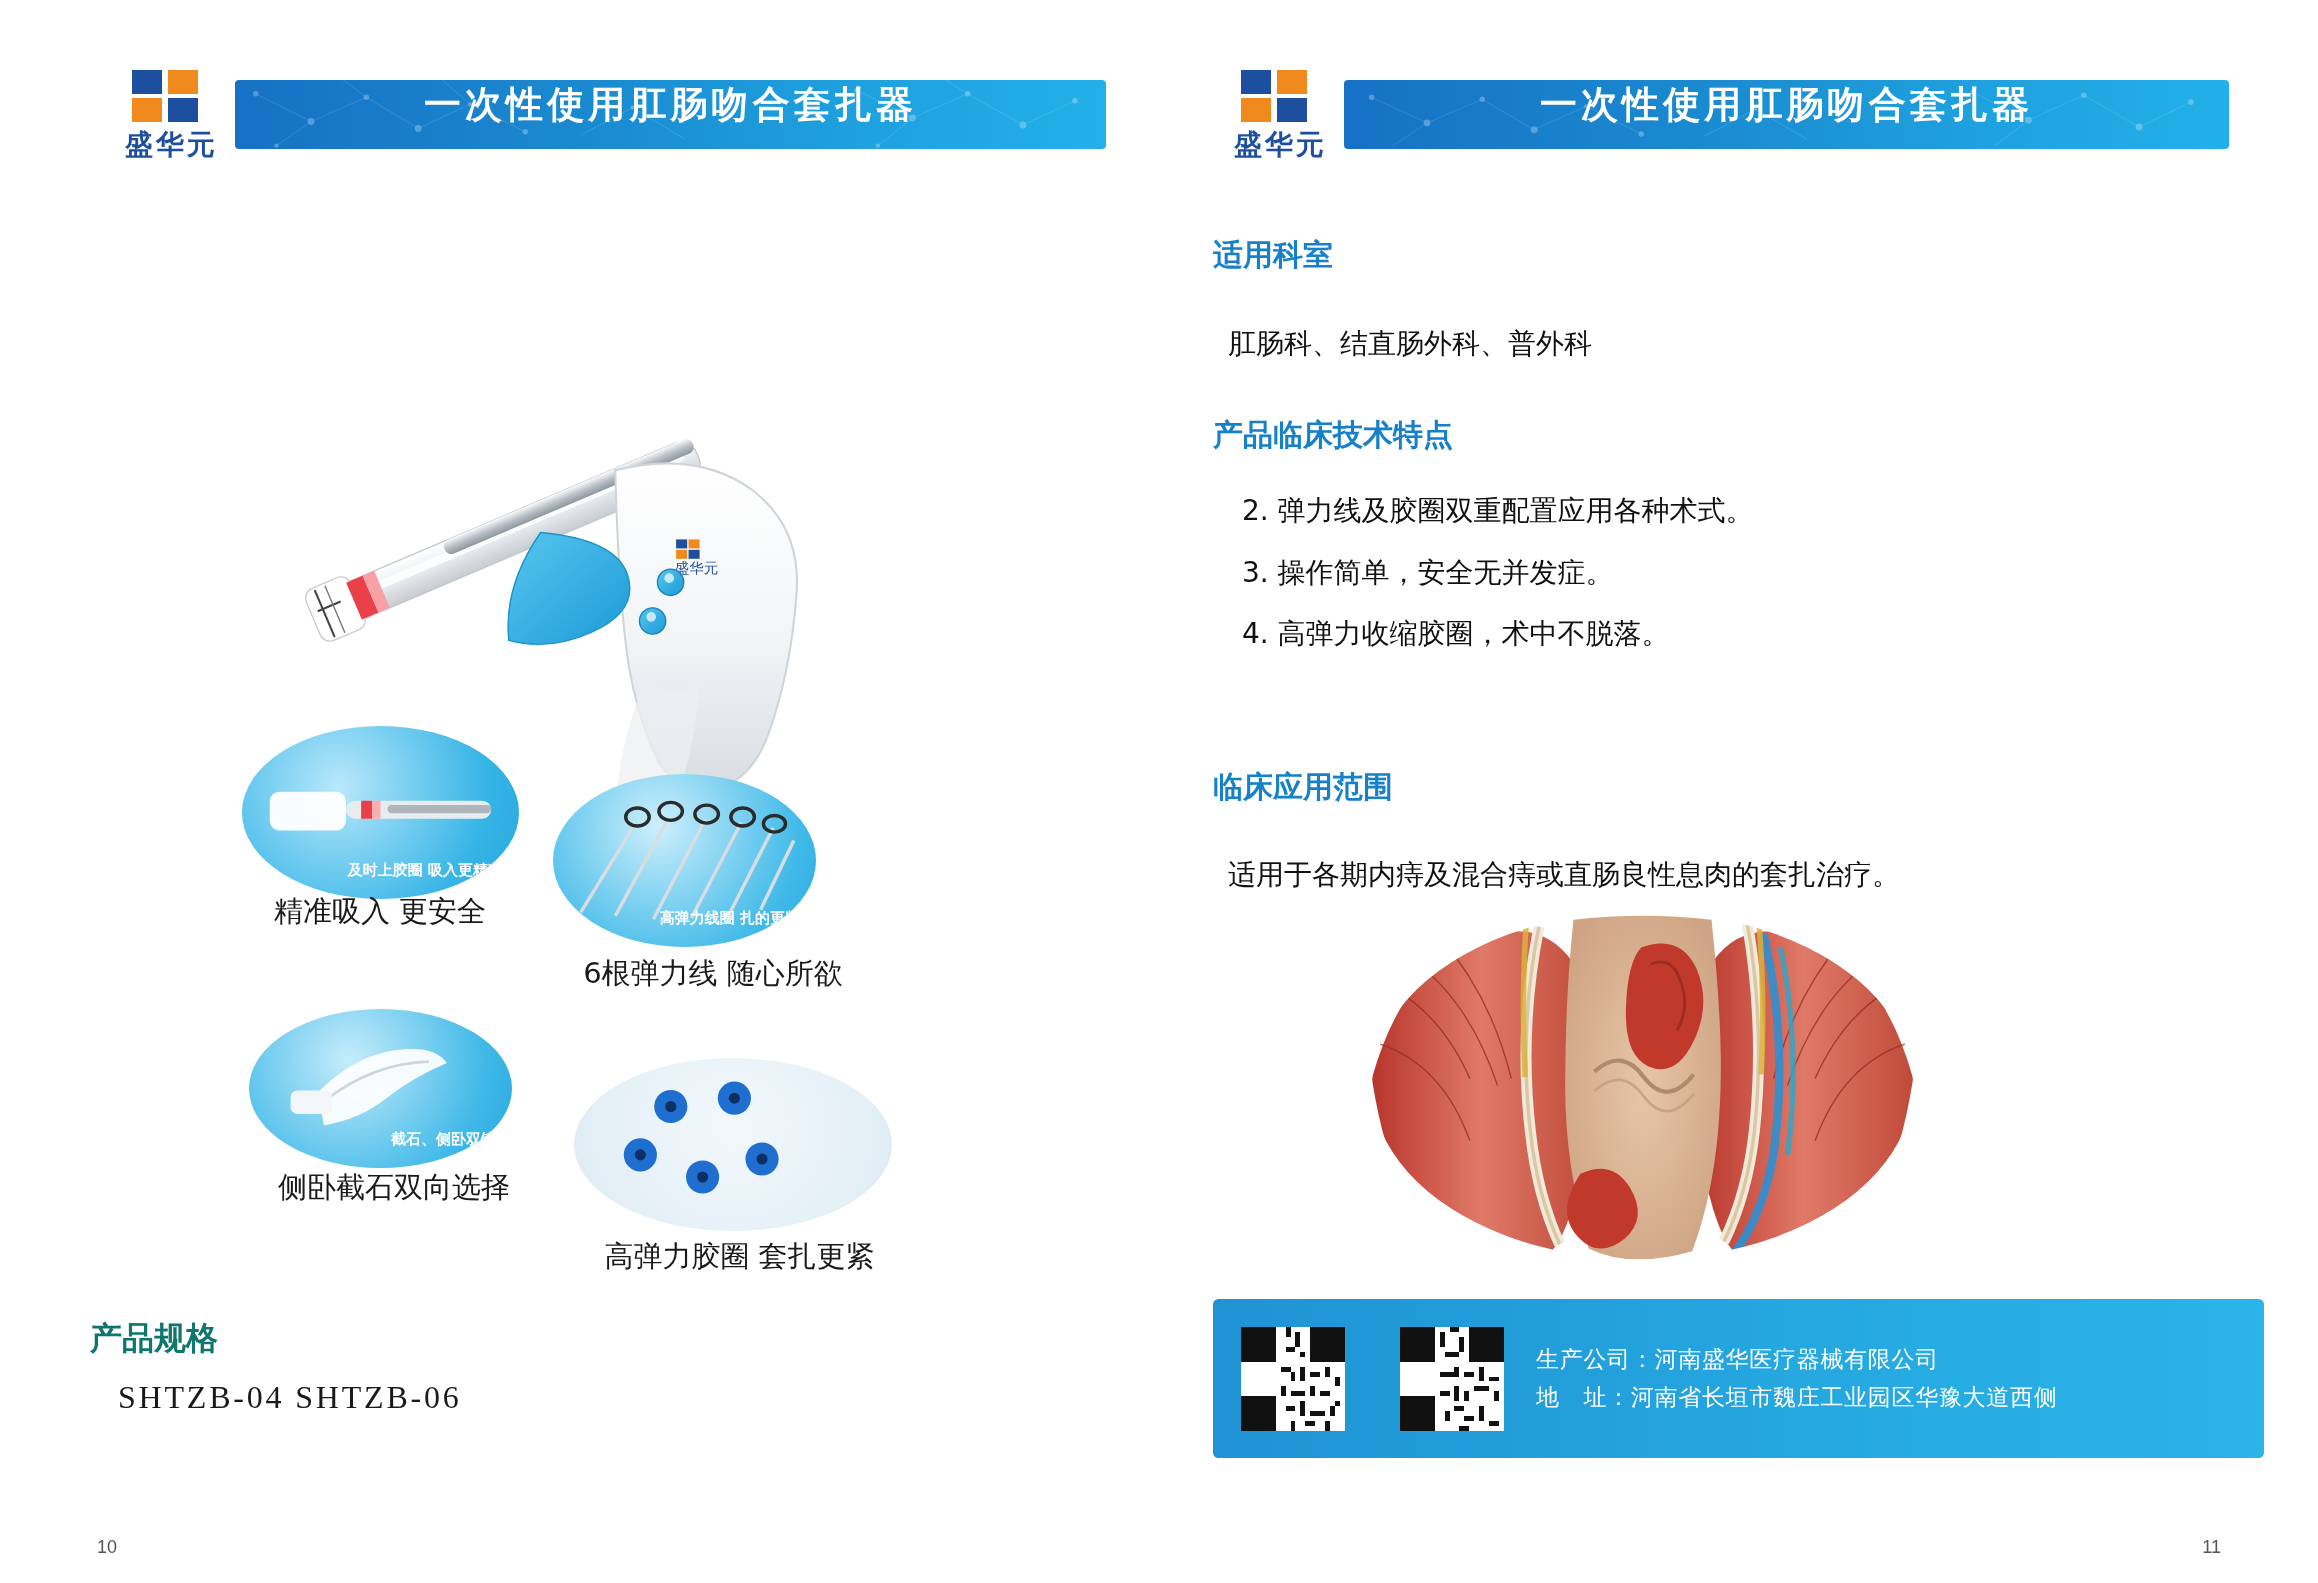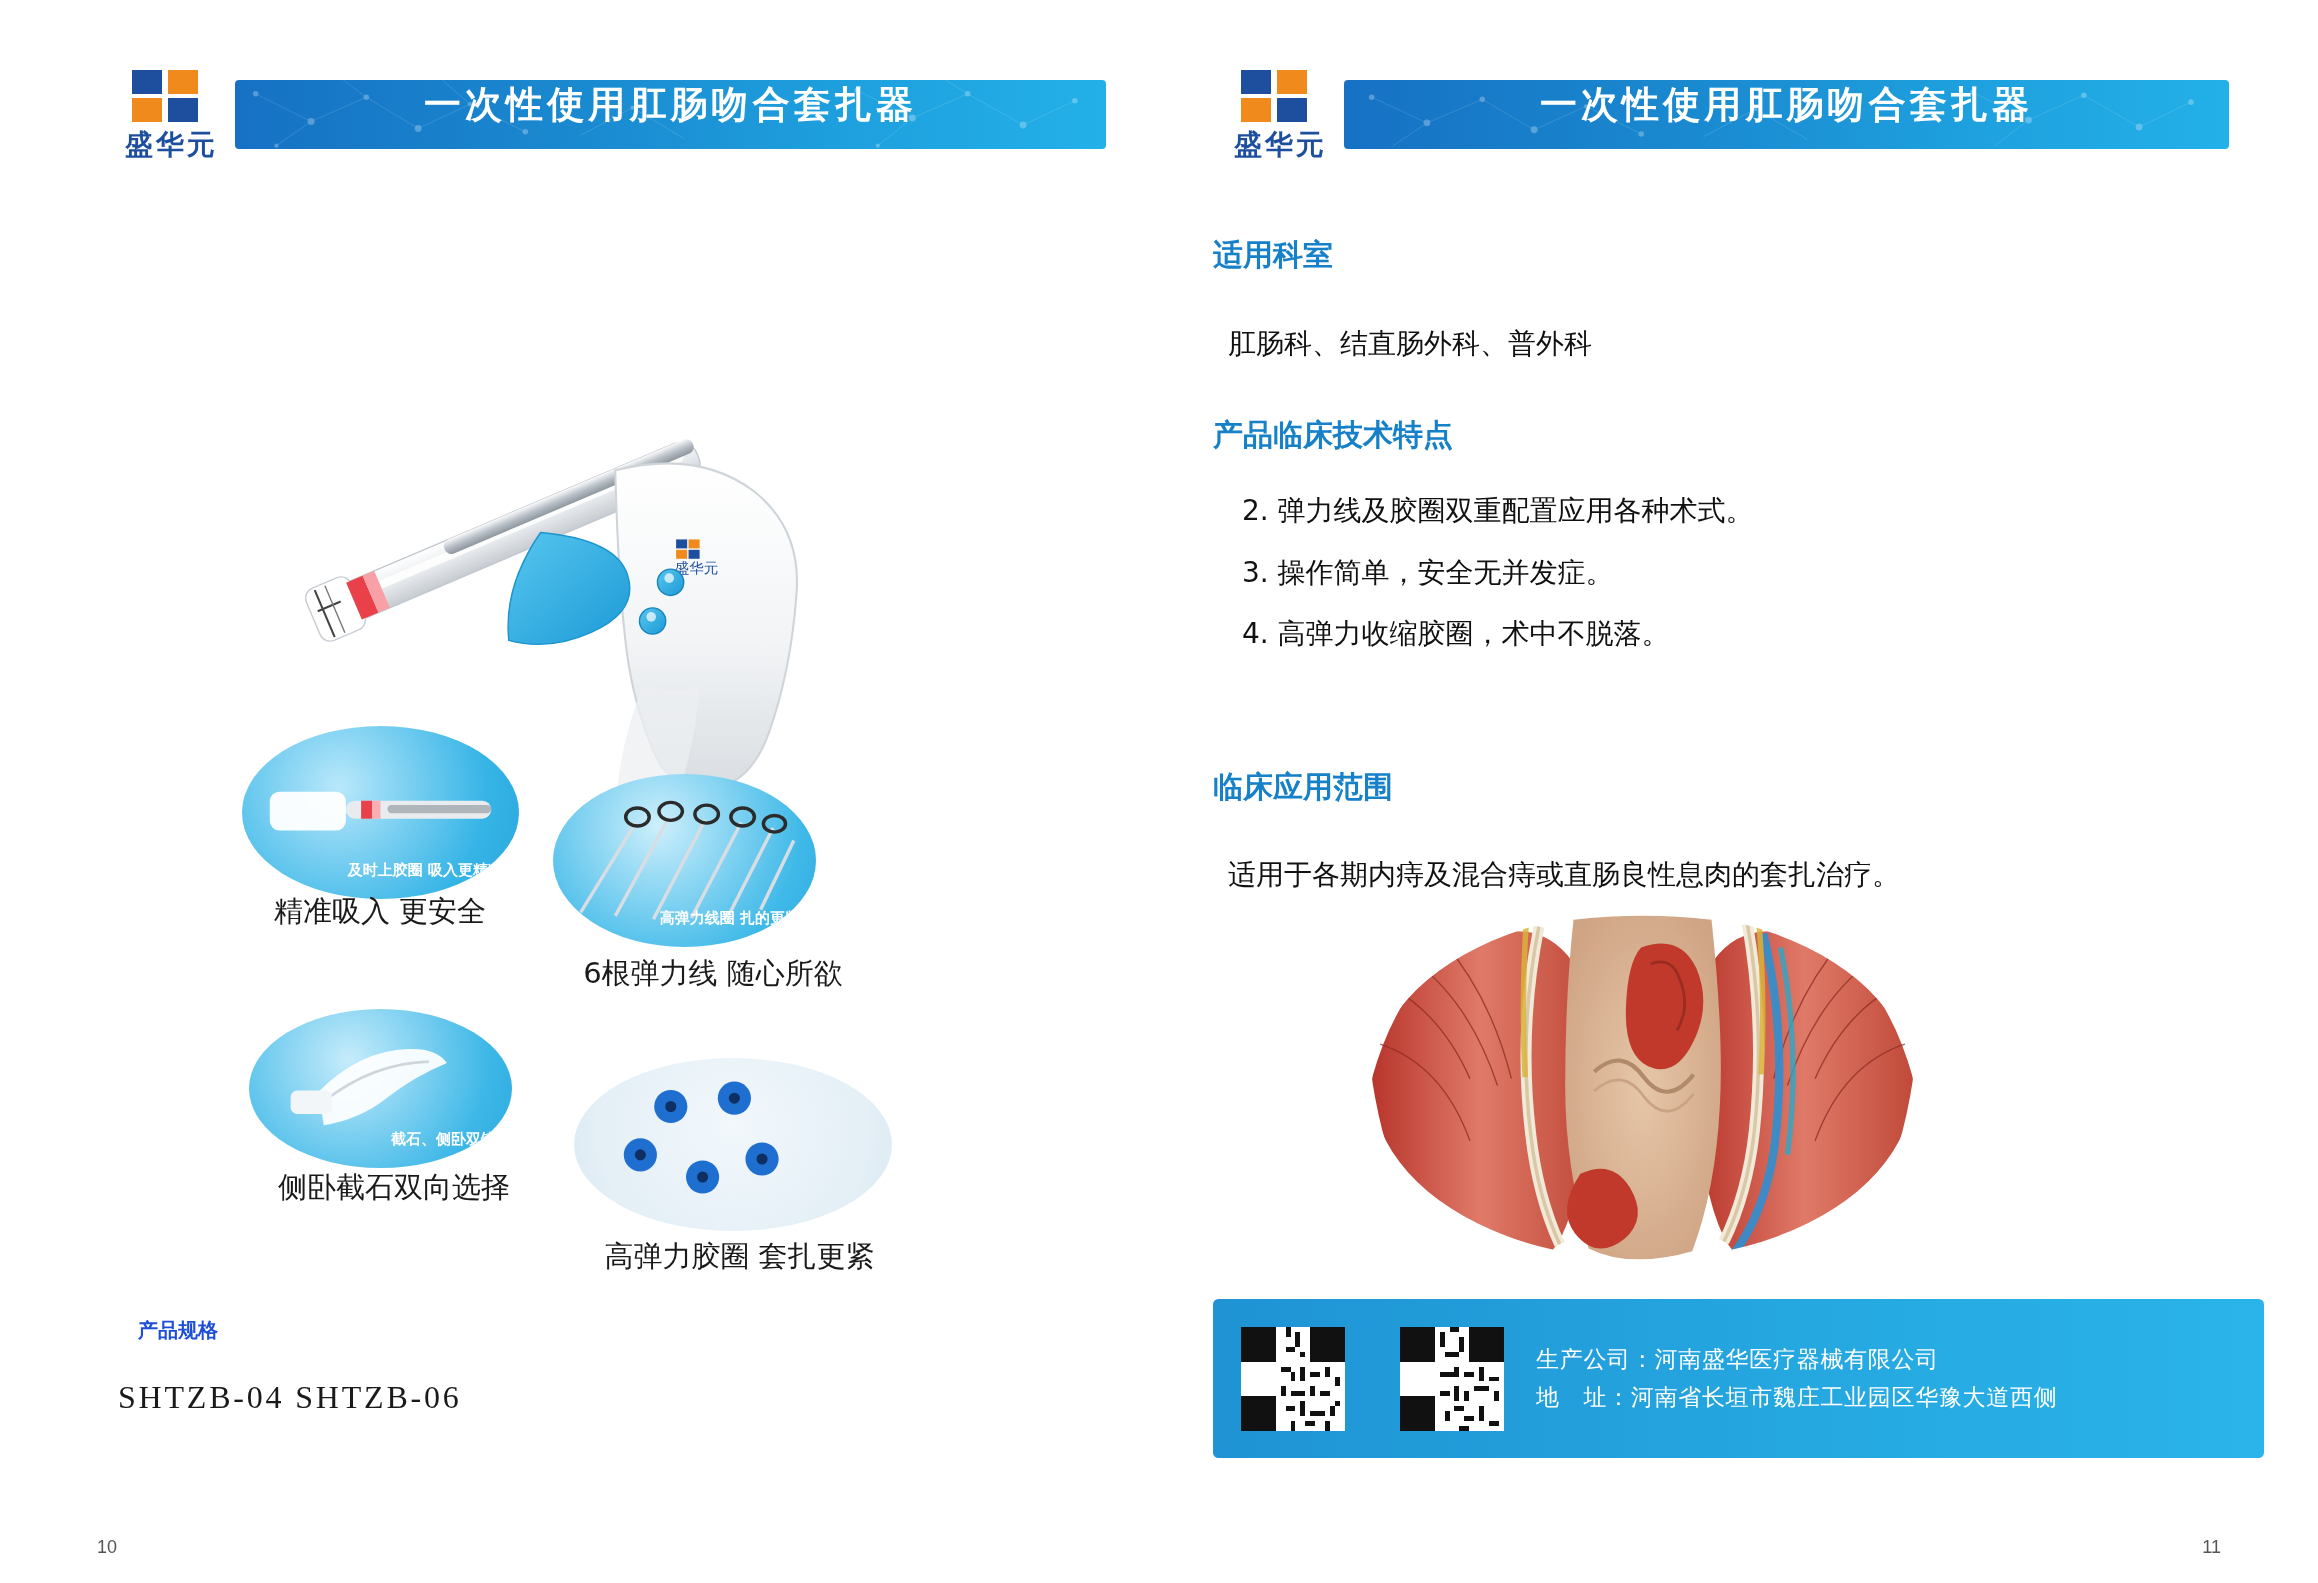--- a/index.html
+++ b/index.html
@@ -24,21 +24,21 @@
   .bar .net{position:absolute;inset:0;opacity:.35;}
   .bar .title{position:relative;color:#fff;font-size:37px;font-weight:bold;letter-spacing:4.1px;
     font-family:"DejaVu Sans",sans-serif;}
 
   .photo-cap{font-size:29px;color:#1a1a1a;text-align:center;font-family:"DejaVu Sans",sans-serif;}
 
   .oval{border-radius:50%;position:relative;overflow:hidden;}
   .oval-lbl{position:absolute;left:0;right:16px;bottom:19.4px;text-align:right;color:#fff;font-size:15px;
     font-weight:bold;font-family:"DejaVu Sans",sans-serif;}
 
-  .spec-h{position:absolute;font-size:20px;font-weight:bold;color:#1d4ed8;font-family:"DejaVu Sans",sans-serif;margin-left:48px;}
+  .spec-h{position:absolute;font-size:32px;font-weight:bold;color:#0f766e;font-family:"DejaVu Sans",sans-serif;}
   .spec-v{position:absolute;font-size:32px;color:#1a1a1a;letter-spacing:2.8px;font-family:"Liberation Serif",serif;}
   .pgnum{position:absolute;bottom:26px;font-size:18px;color:#555;font-family:"Liberation Sans",sans-serif;}
 
   
   .sec-h{font-size:30px;font-weight:bold;color:#1681c8;font-family:"DejaVu Sans",sans-serif;}
   .sec-p{font-size:28px;color:#111;font-family:Liberation Mono, monospace;}
   .feat-list{list-style:none;margin:0;padding:0;}
   .feat-list li{font-size:28px;color:#111;margin:0 0 23.5px 0;font-family:"DejaVu Sans",sans-serif;}
 
   .contact{position:absolute;left:1213px;top:1275px;width:1051px;height:159px;border-radius:5.5px;

